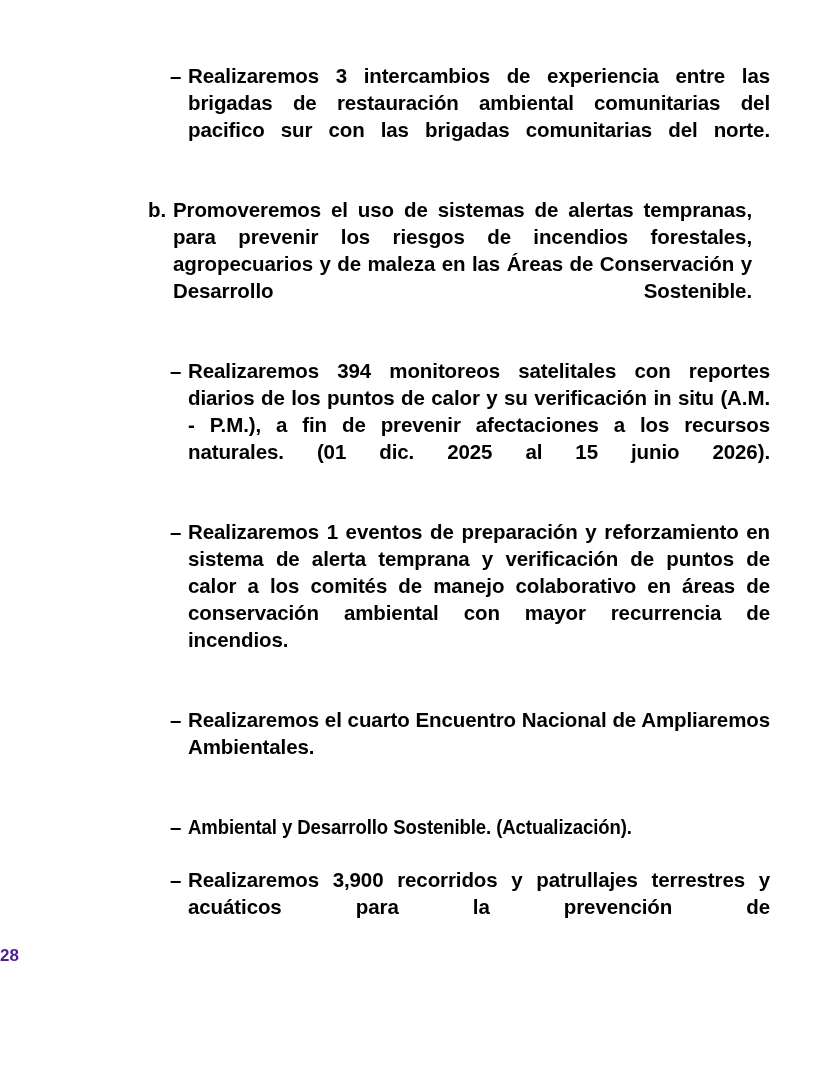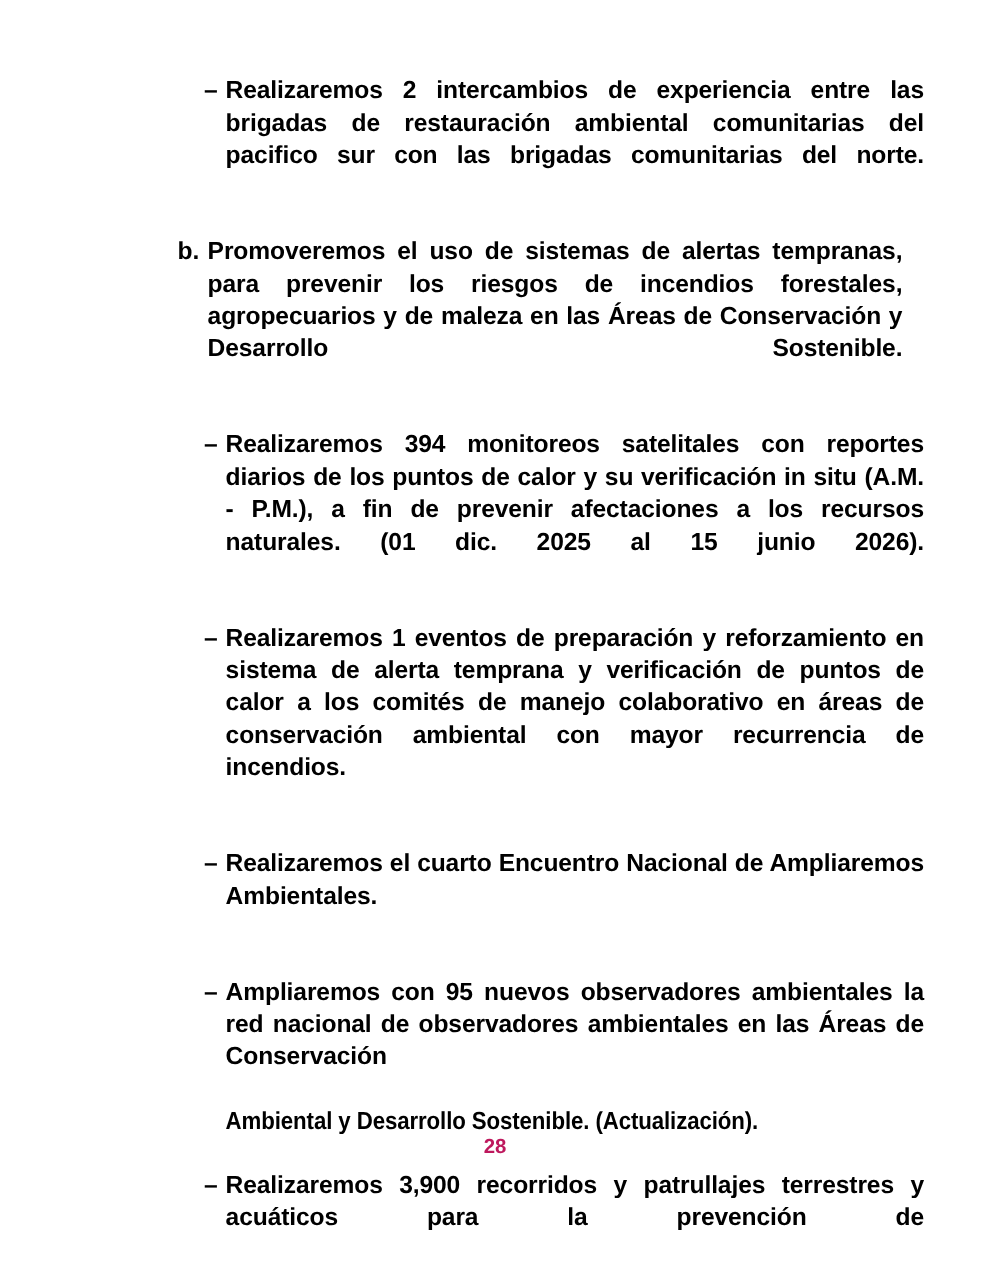--- a/index.html
+++ b/index.html
@@ -83,37 +83,36 @@
     transform: scaleX(0.905);
     transform-origin: left center;
     width: 110.5%;
     white-space: nowrap;
   }
   .pagenum {
     position: absolute;
     left: 0;
     right: 0;
     top: 946px;
-    text-align: center;
     font-weight: bold;
     font-size: 17px;
     line-height: 20px;
-    color: #be185d;
+    color: #4c1d95;
     font-family: "Liberation Sans", sans-serif;
   }
 </style>
 </head>
 <body>
 
 <div class="page">
   <div class="content">
 
     <div class="block dashed">
       <span class="marker">–</span>
-      <span class="txt">Realizaremos 2 intercambios de experiencia entre las brigadas de restauración ambiental comunitarias del pacifico sur con las brigadas comunitarias del norte.</span>
+      <span class="txt">Realizaremos 3 intercambios de experiencia entre las brigadas de restauración ambiental comunitarias del pacifico sur con las brigadas comunitarias del norte.</span>
     </div>
 
     <div class="block lettered">
       <span class="marker">b.</span>
       <span class="txt">Promoveremos el uso de sistemas de alertas tempranas, para prevenir los riesgos de incendios forestales, agropecuarios y de maleza en las Áreas de Conservación y Desarrollo Sostenible.</span>
     </div>
 
     <div class="block dashed">
       <span class="marker">–</span>
       <span class="txt">Realizaremos 394 monitoreos satelitales con reportes diarios de los puntos de calor y su verificación in situ (A.M. - P.M.), a fin de prevenir afectaciones a los recursos naturales. (01 dic. 2025 al 15 junio 2026).</span>
@@ -124,21 +123,20 @@
       <span class="txt">Realizaremos 1 eventos de preparación y reforzamiento en sistema de alerta temprana y verificación de puntos de calor a los comités de manejo colaborativo en áreas de conservación ambiental con mayor recurrencia de incendios.</span>
     </div>
 
     <div class="block dashed">
       <span class="marker">–</span>
       <span class="txt">Realizaremos el cuarto Encuentro Nacional de Ampliaremos Ambientales.</span>
     </div>
 
     <div class="block dashed">
       <span class="marker">–</span>
-      <span class="txt">Ampliaremos con 95 nuevos observadores ambientales la red nacional de observadores ambientales en las Áreas de Conservación</span>
       <span class="condensed">Ambiental y Desarrollo Sostenible.  (Actualización).</span>
     </div>
 
     <div class="block dashed">
       <span class="marker">–</span>
       <span class="txt">Realizaremos 3,900 recorridos y patrullajes terrestres y acuáticos para la prevención de</span>
     </div>
 
   </div>
 

